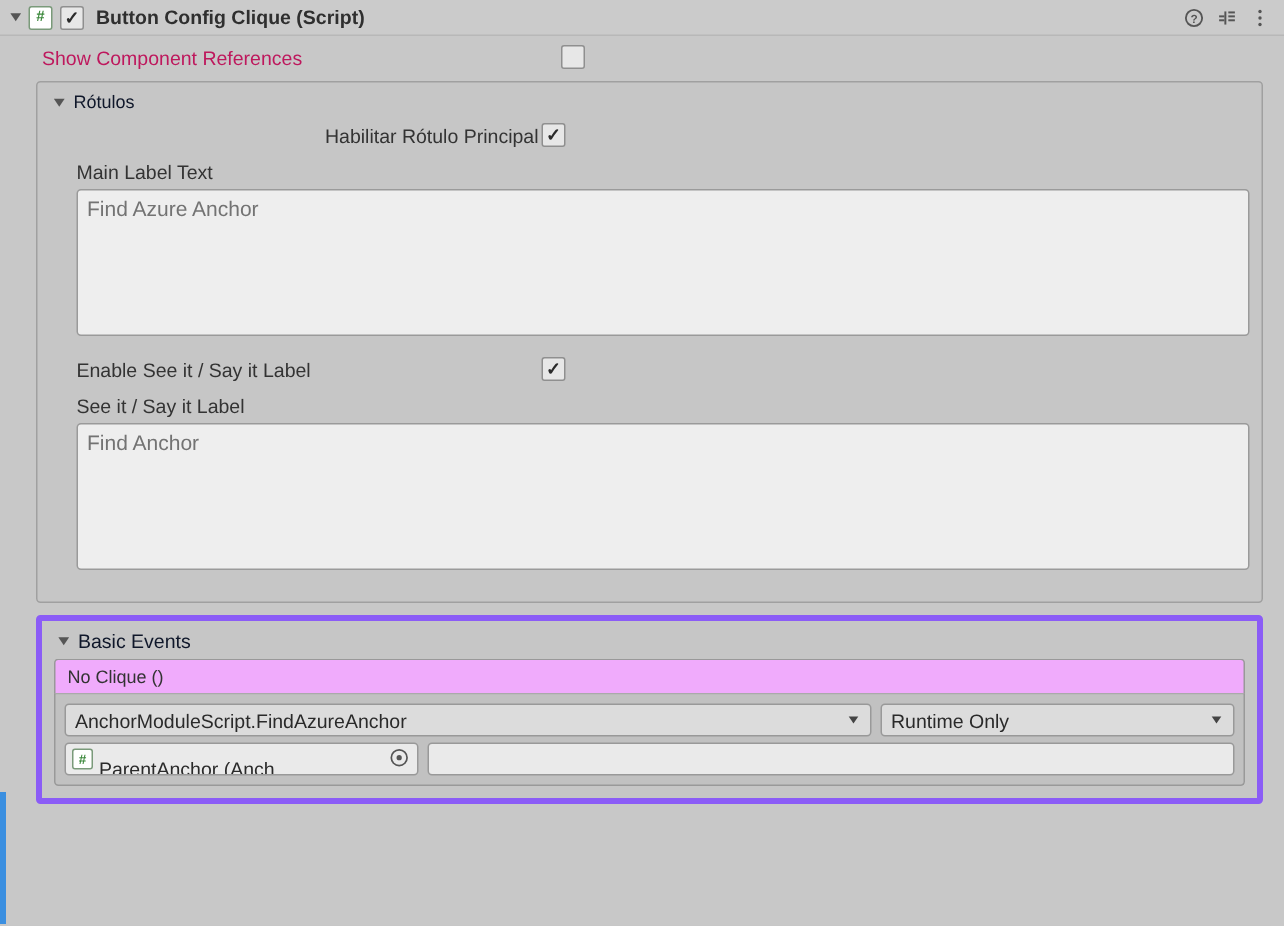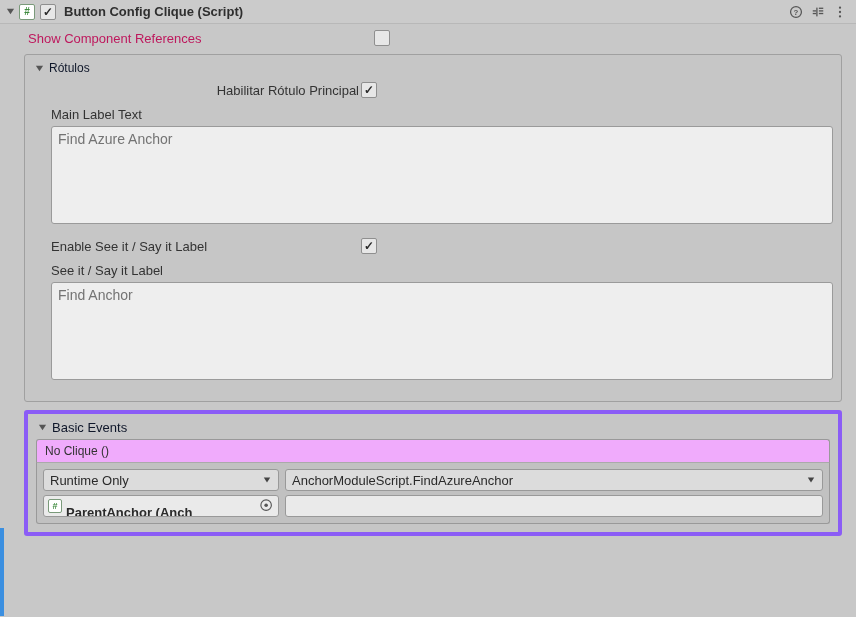--- a/index.html
+++ b/index.html
@@ -228,21 +228,21 @@
     justify-content: center;
     font-size: 9px;
     font-weight: bold;
     color: #3e8a3e;
     margin-right: 4px;
     flex-shrink: 0;
   }
   .obj-field .obj-text { 
     flex: 1; 
     overflow: hidden; 
-    font-weight: bold;
+    font-weight: normal;
     margin-top: 13px;
   }
   .obj-field .picker {
     width: 18px;
     height: 18px;
     display: flex;
     align-items: center;
     justify-content: center;
     cursor: pointer;
     flex-shrink: 0;
@@ -343,30 +343,30 @@
           <svg viewBox="0 0 10 10">
               <polygon points="1,2 9,2 5,8" fill="#555"></polygon>
             </svg>
         </div>
         <span>Basic Events</span>
       </div>
 
       <div class="evt-title">No Clique ()</div>
       <div class="evt-body">
         <div class="evt-row">
-          <div class="dropdown" style="width:236px;">
-            <span class="dd-text">Runtime Only</span>
+          <div class="dropdown" style="flex:1;">
+            <span class="dd-text">AnchorModuleScript.FindAzureAnchor</span>
             <span class="dd-arrow">
               <svg viewBox="0 0 10 10" width="8" height="8">
                   <polygon points="1,2 9,2 5,8" fill="#444"></polygon>
                 </svg>
             </span>
           </div>
-          <div class="dropdown" style="flex:1;">
-            <span class="dd-text">AnchorModuleScript.FindAzureAnchor</span>
+          <div class="dropdown" style="width:236px;">
+            <span class="dd-text">Runtime Only</span>
             <span class="dd-arrow">
               <svg viewBox="0 0 10 10" width="8" height="8">
                   <polygon points="1,2 9,2 5,8" fill="#444"></polygon>
                 </svg>
             </span>
           </div>
         </div>
         <div class="evt-row">
           <div class="obj-field" style="width:236px;">
             <div class="mini-icon">#</div>

